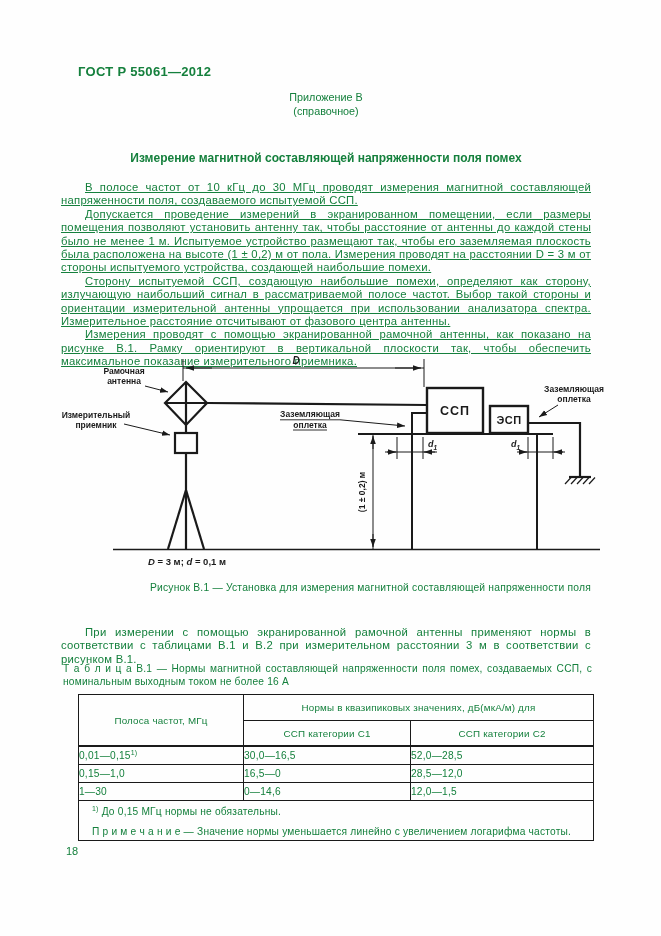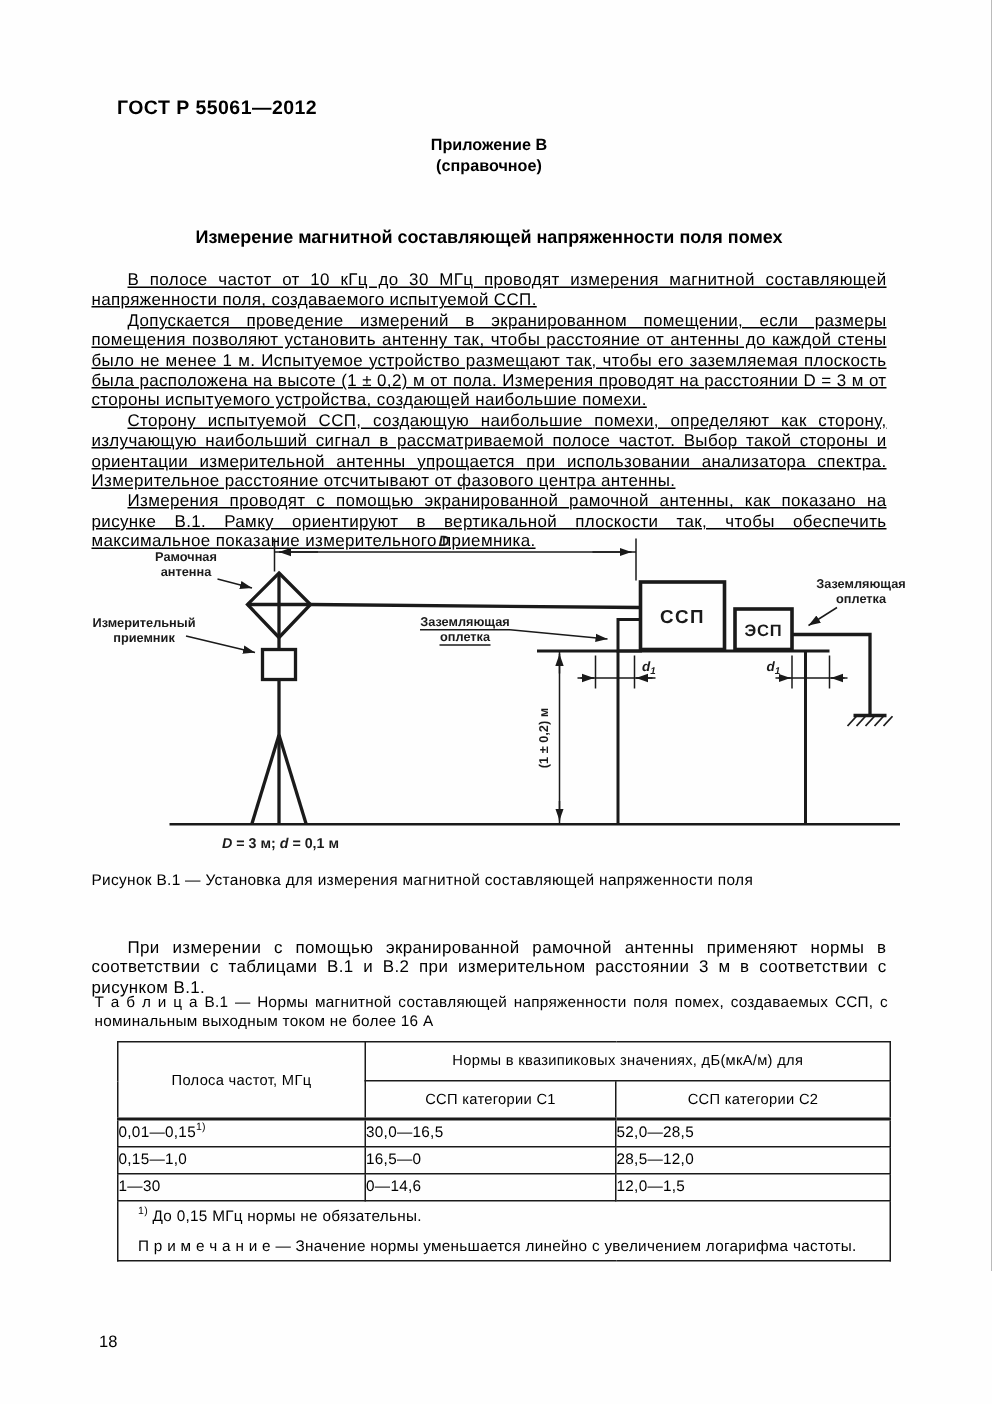--- a/index.html
+++ b/index.html
@@ -1,41 +1,41 @@
 <!DOCTYPE html>
 <html><head>
 <meta charset="utf-8">
 <style>
   html,body{margin:0;padding:0;background:#888;}
   .page{
     position:relative;width:661px;height:936px;background:#fefefe;
-    font-family:"Liberation Sans","DejaVu Sans",sans-serif;color:#000000;
+    font-family:"Liberation Sans","DejaVu Sans",sans-serif;color:#15803d;
     overflow:hidden;margin:0 auto;
   }
   .running-header{position:absolute;left:78px;top:64px;font-size:13px;font-weight:bold;letter-spacing:.3px;}
-  .appendix{position:absolute;left:61px;top:90px;width:530px;text-align:center;font-size:10.8px;font-weight:bold;line-height:14px;}
+  .appendix{position:absolute;left:61px;top:90px;width:530px;text-align:center;font-size:10.8px;font-weight:normal;line-height:14px;}
   .doc-title{position:absolute;left:61px;top:151px;width:530px;text-align:center;font-size:12px;font-weight:bold;}
   .bodytext{position:absolute;left:61px;top:181px;width:530px;font-size:11.3px;line-height:13.4px;text-align:justify;letter-spacing:.25px;}
   .bodytext p{margin:0;text-indent:24px;text-decoration:underline;}
   .p5{position:absolute;left:61px;top:626px;width:530px;font-size:11.3px;line-height:13.4px;text-align:justify;letter-spacing:.25px;margin:0;text-indent:24px;}
   .figure-wrap{position:absolute;left:60px;top:345px;width:550px;height:237px;}
-  .figure-caption{position:absolute;left:61px;top:582px;width:530px;text-align:left;font-size:10.3px;letter-spacing:.2px;}
+  .figure-caption{position:absolute;left:61px;top:582px;width:530px;text-align:right;font-size:10.3px;letter-spacing:.2px;}
   .table-caption{position:absolute;left:63px;top:662px;width:529px;font-size:10.2px;line-height:13px;text-align:justify;letter-spacing:.2px;}
   table.norms{position:absolute;left:78px;top:694px;width:515px;border-collapse:collapse;table-layout:fixed;font-size:10px;}
   table.norms th,table.norms td{border:1px solid #1a1a1a;font-weight:normal;vertical-align:middle;padding:0;letter-spacing:.2px;}
   table.norms thead tr.h2 th{border-bottom:2.6px solid #1a1a1a;}
   table.norms thead tr.h2 th,
   table.norms thead th{font-size:9.8px;}
   table.norms .r1{height:26px;}
   table.norms .h2 th{height:24px;}
   table.norms tbody td{height:17px;font-size:10.2px;}
   table.norms td.tfoot-cell{text-align:left;vertical-align:top;padding:5px 8px 3px 13px;font-size:10.2px;}
   .tfn{margin-bottom:9px;}
   sup{font-size:7px;vertical-align:super;line-height:0;}
-  .page-number{position:absolute;left:66px;top:845px;font-size:11px;margin-top:44px;}
+  .page-number{position:absolute;left:66px;top:845px;font-size:11px;}
   svg text{fill:#1a1a1a;}
 </style>
 </head>
 <body>
 
 <div class="page">
 
   <div class="running-header">ГОСТ Р 55061—2012</div>
 
   <div class="appendix">

